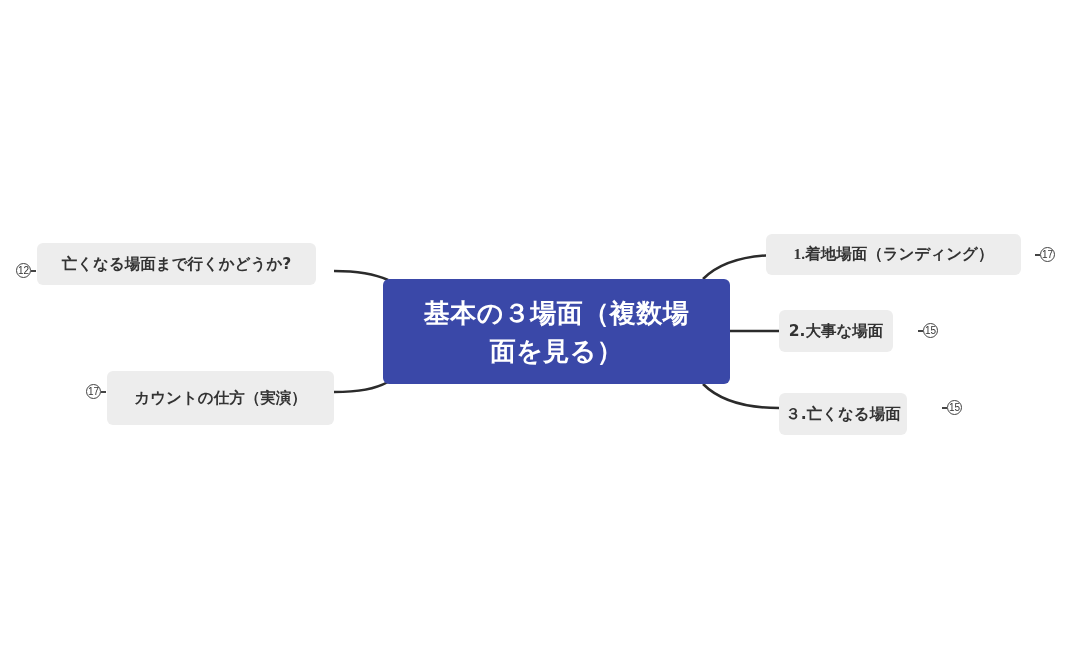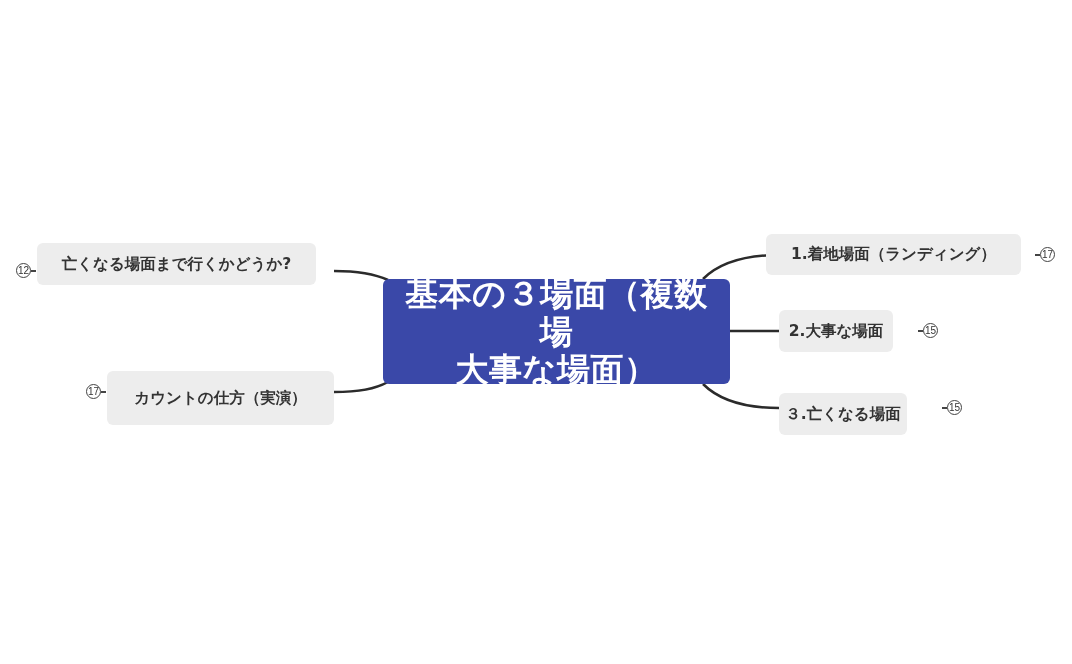--- a/index.html
+++ b/index.html
@@ -30,21 +30,21 @@
       display: flex;
       align-items: center;
       justify-content: center;
       text-align: center;
       cursor: pointer;
     }
     .central {
       background: #3a48a8;
       color: #ffffff;
       border-radius: 6px;
-      font-size: 33px;
+      font-size: 26px;
       font-weight: bold;
       line-height: 38px;
       padding: 0 20px;
       letter-spacing: 0.5px;
     }
     .topic {
       background: #ededed;
       color: #333333;
       border-radius: 6px;
       font-size: 15.5px;
@@ -86,40 +86,40 @@
 
     <path d="M 703 279 C 720 262, 745 255, 779 255" stroke="#2b2b2b" stroke-width="2.5" fill="none"></path>
 
     <path d="M 730 331 L 779 331" stroke="#2b2b2b" stroke-width="2.5" fill="none"></path>
 
     <path d="M 703 384 C 720 401, 745 408, 779 408" stroke="#2b2b2b" stroke-width="2.5" fill="none"></path>
   </svg>
 
   <div class="node central" style="left:383px; top:279px; width:347px; height:105px; flex-direction:column;">
     <span>基本の３場面（複数場</span>
-    <span>大事な場面）</span>
+    <span>面を見る）</span>
   </div>
 
   <div class="node topic" style="left:37px; top:243px; width:279px; height:42px;">
     <span>亡くなる場面まで行くかどうか?</span>
   </div>
   <div class="badge-tick" style="left:31px; top:270px;"></div>
   <div class="badge" style="left:16px; top:263px;">
     <span>12</span>
   </div>
 
   <div class="node topic" style="left:107px; top:371px; width:227px; height:54px;">
     <span>カウントの仕方（実演）</span>
   </div>
   <div class="badge-tick" style="left:101px; top:391px;"></div>
   <div class="badge" style="left:86px; top:384px;">
     <span>17</span>
   </div>
 
-  <div class="node topic" style="left:766px; top:234px; width:255px; height:41px;">
+  <div class="node topic" style="left:766px; top:234px; width:255px; height:41px;font-family:Liberation Serif, serif;">
     <span>1.着地場面（ランディング）</span>
   </div>
   <div class="badge-tick" style="left:1035px; top:254px;"></div>
   <div class="badge" style="left:1040px; top:247px;">
     <span>17</span>
   </div>
 
   <div class="node topic" style="left:779px; top:310px; width:114px; height:42px;">
     <span>2.大事な場面</span>
   </div>

